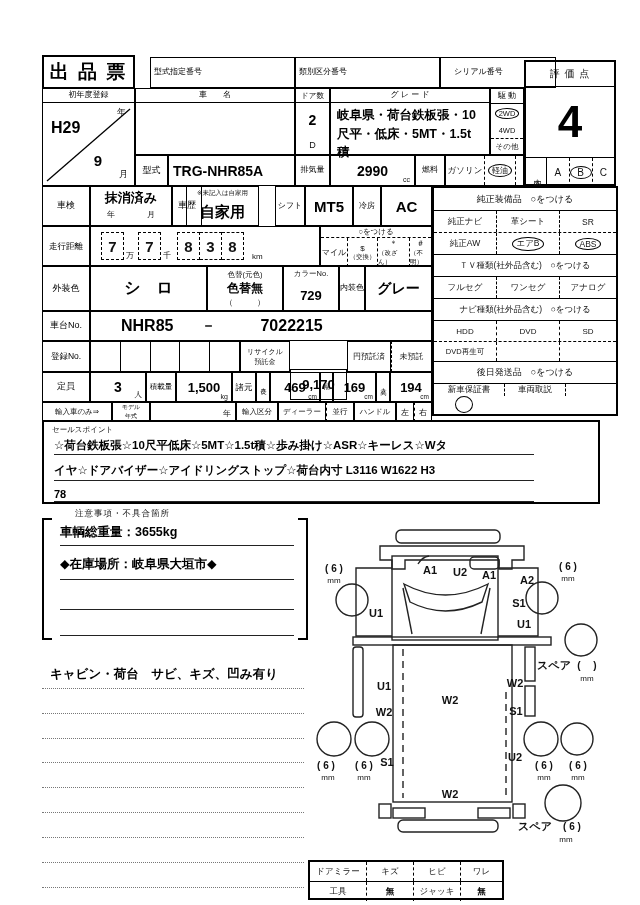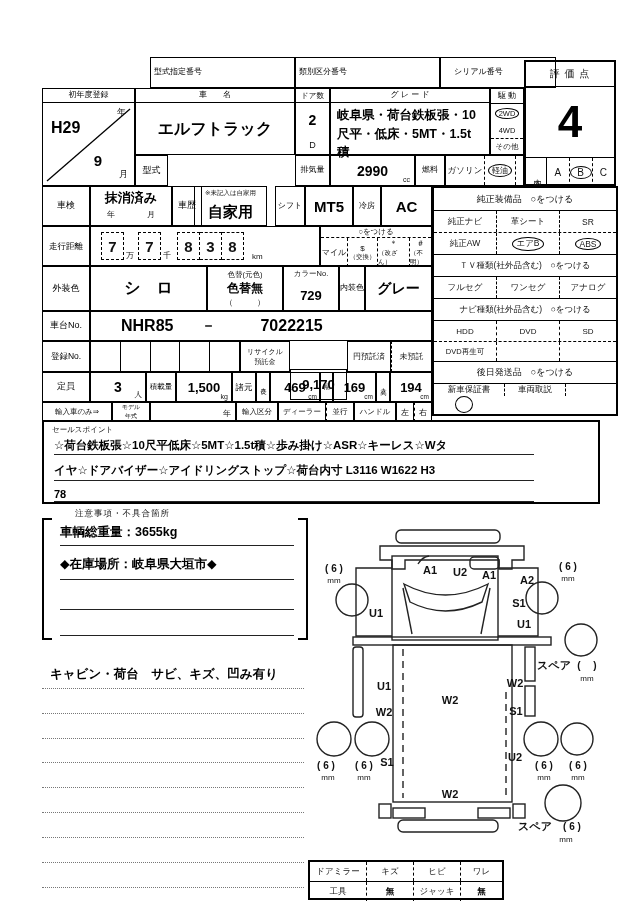--- a/index.html
+++ b/index.html
@@ -22,20 +22,23 @@
   .digitbox{border:1.2px dashed #000;width:21px;height:26px;display:flex;
     align-items:center;justify-content:center;font-weight:bold;font-size:15px;}
   .ring{border:1.8px solid #000;border-radius:50%;}
   svg text{font-family:"Liberation Sans","DejaVu Sans",sans-serif;}
 </style>
 </head>
 <body>
 
 <div class="sheet">
 
+  <div class="abs bd2 ctr" style="left:42px;top:55px;width:93px;height:34px;">
+    <span class="val" style="font-size:19px;letter-spacing:2px;">出 品 票</span>
+  </div>
   <div class="abs bd" style="left:150px;top:57px;width:145px;height:31px;padding:2px 3px;">
     <span class="lbl">型式指定番号</span>
   </div>
   <div class="abs bd" style="left:295px;top:57px;width:145px;height:31px;padding:2px 3px;">
     <span class="lbl">類別区分番号</span>
   </div>
   <div class="abs bd" style="left:440px;top:57px;width:116px;height:31px;padding:2px 13px;">
     <span class="lbl">シリアル番号</span>
   </div>
 
@@ -72,23 +75,20 @@
     <span class="abs" style="right:8px;top:17px;font-size:9px;">年</span>
     <span class="abs val" style="left:8px;top:30px;font-size:16px;">H29</span>
     <span class="abs val" style="right:32px;bottom:16px;font-size:15px;">9</span>
     <span class="abs" style="right:6px;bottom:4px;font-size:9px;">月</span>
   </div>
 
   <div class="abs bd" style="left:135px;top:88px;width:160px;height:67px;">
     <div class="ctr" style="height:13px;border-bottom:1px solid #000;">
         <span class="lbl">車　　名</span>
       </div>
-    <div class="ctr" style="height:52px;">
-        <span class="val" style="font-size:16px;">エルフトラック</span>
-      </div>
   </div>
 
   <div class="abs bd" style="left:295px;top:88px;width:35px;height:67px;">
     <div class="ctr" style="height:13px;border-bottom:1px solid #000;">
         <span class="lbl" style="font-size:7.5px;">ドア数</span>
       </div>
     <div class="ctr" style="height:34px;">
         <span class="val" style="font-size:14px;">2</span>
       </div>
     <div class="ctr" style="height:16px;">
@@ -114,20 +114,23 @@
         <span style="font-size:7.5px;">4WD</span>
       </div>
     <div class="ctr" style="flex:1;">
         <span style="font-size:7.5px;">その他</span>
       </div>
   </div>
 
   <div class="abs bd ctr" style="left:135px;top:155px;width:33px;height:31px;">
     <span class="lbl" style="font-size:9px;">型式</span>
   </div>
+  <div class="abs bd" style="left:168px;top:155px;width:127px;height:31px;display:flex;align-items:center;padding-left:4px;">
+    <span class="val" style="font-size:14px;">TRG-NHR85A</span>
+  </div>
   <div class="abs bd ctr" style="left:295px;top:155px;width:35px;height:31px;">
     <span class="lbl">排気量</span>
   </div>
   <div class="abs bd" style="left:330px;top:155px;width:85px;height:31px;">
     <div class="ctr" style="height:100%;">
         <span class="val" style="font-size:14px;">2990</span>
       </div>
     <span class="abs" style="right:4px;bottom:2px;font-size:7px;">cc</span>
   </div>
   <div class="abs bd ctr" style="left:415px;top:155px;width:30px;height:31px;">
@@ -153,21 +156,21 @@
         <span class="val" style="font-size:13px;">抹消済み</span>
       </div>
     <div style="display:flex;justify-content:space-around;font-size:8px;">
       <span>年</span>
       <span>月</span>
     </div>
   </div>
   <div class="abs bd ctr" style="left:172px;top:186px;width:30px;height:40px;">
     <span class="lbl" style="font-size:9px;">車歴</span>
   </div>
-  <div class="abs bd" style="left:194px;top:186px;width:73px;height:40px;">
+  <div class="abs bd" style="left:186px;top:186px;width:73px;height:40px;">
     <div class="ctr" style="height:12px;">
         <span style="font-size:6.5px;">※未記入は自家用</span>
       </div>
     <div class="ctr" style="height:26px;">
         <span class="val" style="font-size:15px;">自家用</span>
       </div>
   </div>
   <div class="abs bd ctr" style="left:275px;top:186px;width:30px;height:40px;">
     <span class="lbl">シフト</span>
   </div>

